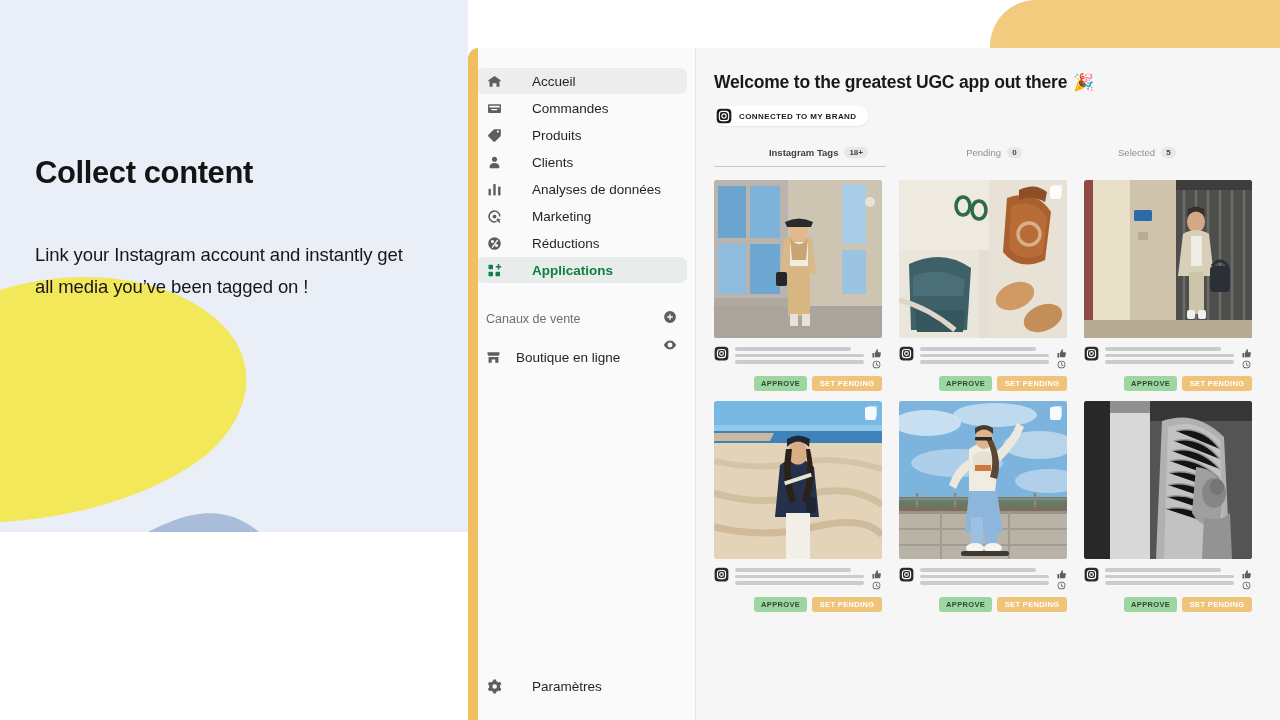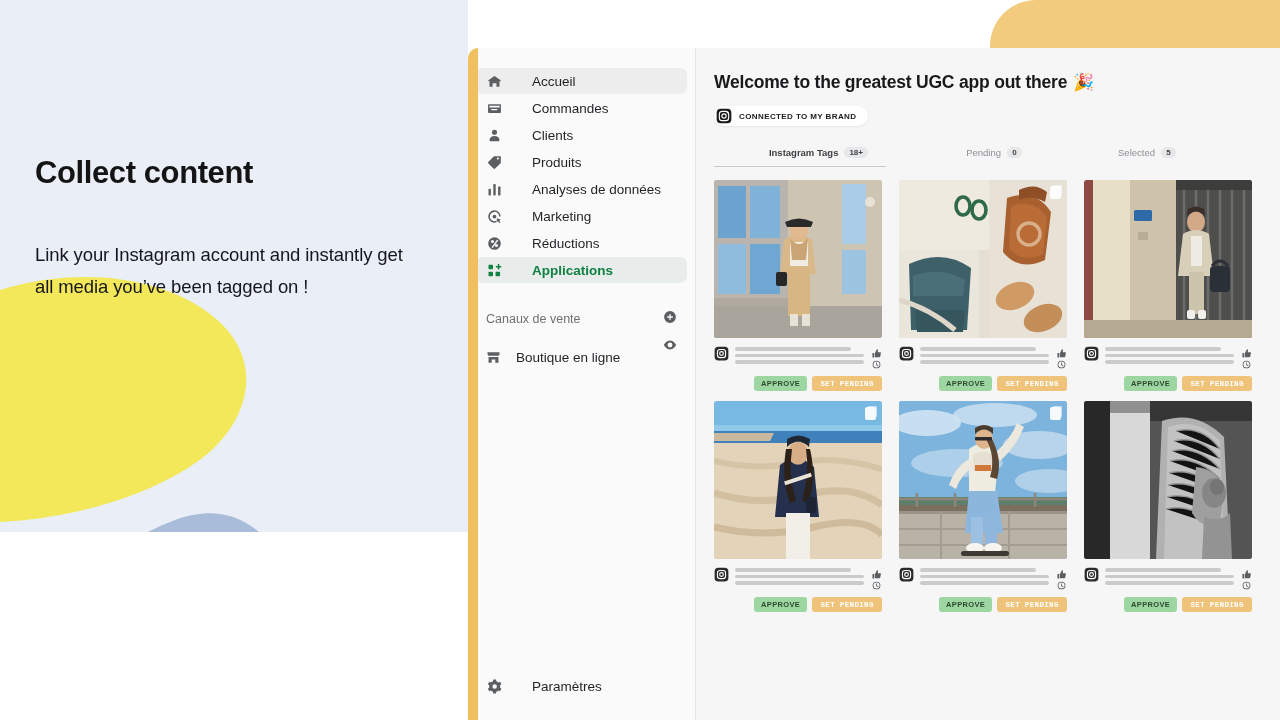--- a/index.html
+++ b/index.html
@@ -186,21 +186,21 @@
   }
   .meta-icons svg { width: 9px; height: 9px; fill: #5c5f62; }
   .card-actions { display: flex; gap: 5px; margin-top: 5px; margin-left: 40px; }
   .btn {
     font-size: 7.5px; font-weight: 700; letter-spacing: .35px;
     border-radius: 3px; padding: 3px 0; text-align: center;
     cursor: pointer; border: none;
     font-family: "Liberation Sans", sans-serif;
   }
   .btn-approve { background: #9ed6a2; color: #2d4a31; width: 58px; }
-  .btn-pending { background: #efc379; color: #ffffff; width: 76px; font-family: Liberation Mono, monospace; }
+  .btn-pending { background: #efc379; color: #ffffff; width: 76px; }
 </style>
 </head>
 <body>
 
 <div id="root">
 
   <div class="promo">
     <svg class="promo-svg" viewBox="0 0 468 720">
       <path d="M0,290 C70,268 160,272 215,318 C268,362 250,430 188,468 C120,510 40,520 0,522 Z" fill="#f2e85a"></path>
       <path d="M0,592 C70,588 120,540 175,520 C240,496 276,540 300,590 C325,642 380,650 468,646 L468,720 L0,720 Z" fill="#a9bcd9"></path>
@@ -233,34 +233,34 @@
             <svg viewBox="0 0 20 20">
                 <path d="M2.6 4.2h14.8a1.2 1.2 0 0 1 1.2 1.2v9.4a1.2 1.2 0 0 1-1.2 1.2H2.6a1.2 1.2 0 0 1-1.2-1.2V5.4a1.2 1.2 0 0 1 1.2-1.2m.6 2.2v2.2h13.6V6.4zm3.1 4.1a.9.9 0 0 0 0 1.8h6.6a.9.9 0 0 0 0-1.8z"></path>
               </svg>
           </span>
           <span>Commandes</span>
         </div>
 
         <div class="nav-item">
           <span class="ico">
             <svg viewBox="0 0 20 20">
+                <path d="M9.4 1.6 1.9 9.1a1.6 1.6 0 0 0 0 2.3l6.7 6.7a1.6 1.6 0 0 0 2.3 0l7.5-7.5V1.6zm5.1 4.6a1.4 1.4 0 1 1 0-2.8 1.4 1.4 0 0 1 0 2.8"></path>
+              </svg>
+          </span>
+          <span>Produits</span>
+        </div>
+
+        <div class="nav-item">
+          <span class="ico">
+            <svg viewBox="0 0 20 20">
                 <circle cx="10" cy="5.6" r="3.4"></circle>
                 <path d="M10 10.6c-3.6 0-6.5 2.1-6.5 4.7v1.3a1 1 0 0 0 1 1h11a1 1 0 0 0 1-1v-1.3c0-2.6-2.9-4.7-6.5-4.7"></path>
               </svg>
           </span>
           <span>Clients</span>
-        </div>
-
-        <div class="nav-item">
-          <span class="ico">
-            <svg viewBox="0 0 20 20">
-                <path d="M9.4 1.6 1.9 9.1a1.6 1.6 0 0 0 0 2.3l6.7 6.7a1.6 1.6 0 0 0 2.3 0l7.5-7.5V1.6zm5.1 4.6a1.4 1.4 0 1 1 0-2.8 1.4 1.4 0 0 1 0 2.8"></path>
-              </svg>
-          </span>
-          <span>Produits</span>
         </div>
 
         <div class="nav-item">
           <span class="ico">
             <svg viewBox="0 0 20 20">
                 <rect x="2" y="9" width="3.2" height="9" rx="1"></rect>
                 <rect x="8.4" y="2.5" width="3.2" height="15.5" rx="1"></rect>
                 <rect x="14.8" y="6" width="3.2" height="12" rx="1"></rect>
               </svg>
           </span>

